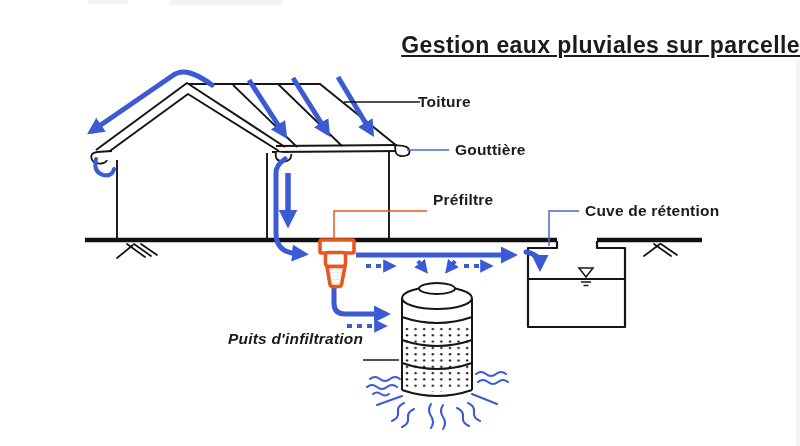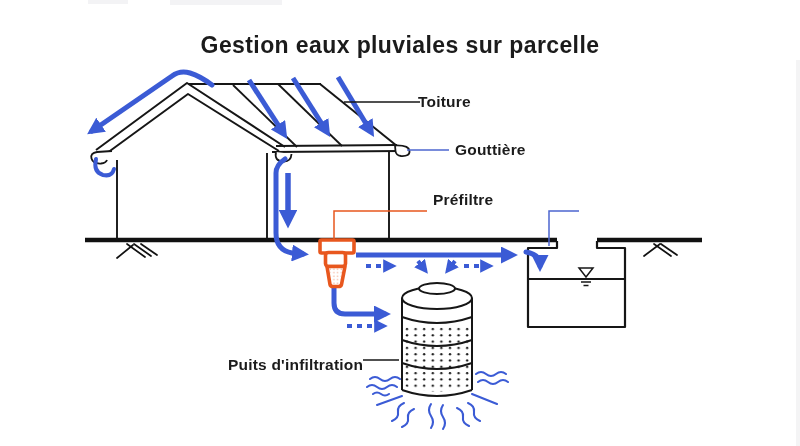--- a/index.html
+++ b/index.html
@@ -2,39 +2,40 @@
 <html style="--ink: #1B1B1B; --blue: #3B5BD5; --orange: #E8571E;"><head>
 <meta charset="utf-8">
 <style>
   html,body{margin:0;padding:0;}
   body{width:800px;height:446px;background:#ffffff;position:relative;overflow:hidden;
        font-family:"Liberation Sans", sans-serif;}
   #stage{position:absolute;left:0;top:0;width:800px;height:446px;}
   svg{position:absolute;left:0;top:0;}
   .lbl{position:absolute;color:var(--ink,#1b1b1b);font-size:15.5px;font-weight:600;
        letter-spacing:.2px;white-space:nowrap;z-index:3;}
-  .title{position:absolute;left:0;right:0;top:17px;text-align:center;color:var(--ink,#1b1b1b);
-       font-size:23px;font-weight:600;letter-spacing:.4px;z-index:3;}
+  .title{position:absolute;left:0;right:0;top:17px;text-align:right;color:var(--ink,#1b1b1b);
+       font-size:23px;font-weight:600;letter-spacing:.4px;z-index:3;text-decoration:underline;}
   .edge-artifact{position:absolute;background:#e9e9ec;z-index:1;}
 </style>
 </head>
 <body>
 
 <div id="stage">
 
   <div class="edge-artifact" style="left:88px;top:0;width:40px;height:4px;opacity:.55;"></div>
   <div class="edge-artifact" style="left:170px;top:0;width:112px;height:5px;opacity:.55;"></div>
   <div class="edge-artifact" style="left:796px;top:60px;width:4px;height:386px;opacity:.5;"></div>
 
   <h1 class="title">Gestion eaux pluviales sur parcelle</h1>
 
   <div class="lbl" style="left:418px;top:93px;">Toiture</div>
   <div class="lbl" style="left:455px;top:141px;text-align:center;">Gouttière</div>
   <div class="lbl" style="left:433px;top:191px;">Préfiltre</div>
-  <div class="lbl" style="left:228px;top:356px;">Puits d'infiltration</div>
+  <div class="lbl" style="left:585px;top:202px;">Cuve de rétention</div>
+  <div class="lbl" style="left:228px;top:330px;font-style:italic;">Puits d'infiltration</div>
 
   <svg width="800" height="446" viewBox="0 0 800 446">
     <defs>
       <marker id="mb" markerUnits="strokeWidth" markerWidth="3.4" markerHeight="3.4" viewBox="0 0 10 10" refX="6.5" refY="5" orient="auto">
         <path d="M0,0 L10,5 L0,10 Z" fill="#3B5BD5"></path>
       </marker>
       <pattern id="wellDots" x="405" y="327" width="8.6" height="6.3" patternUnits="userSpaceOnUse">
         <circle cx="2" cy="2" r="1.2" fill="#161616"></circle>
       </pattern>
       <pattern id="filtDots" x="329" y="268" width="3.7" height="3.5" patternUnits="userSpaceOnUse">

